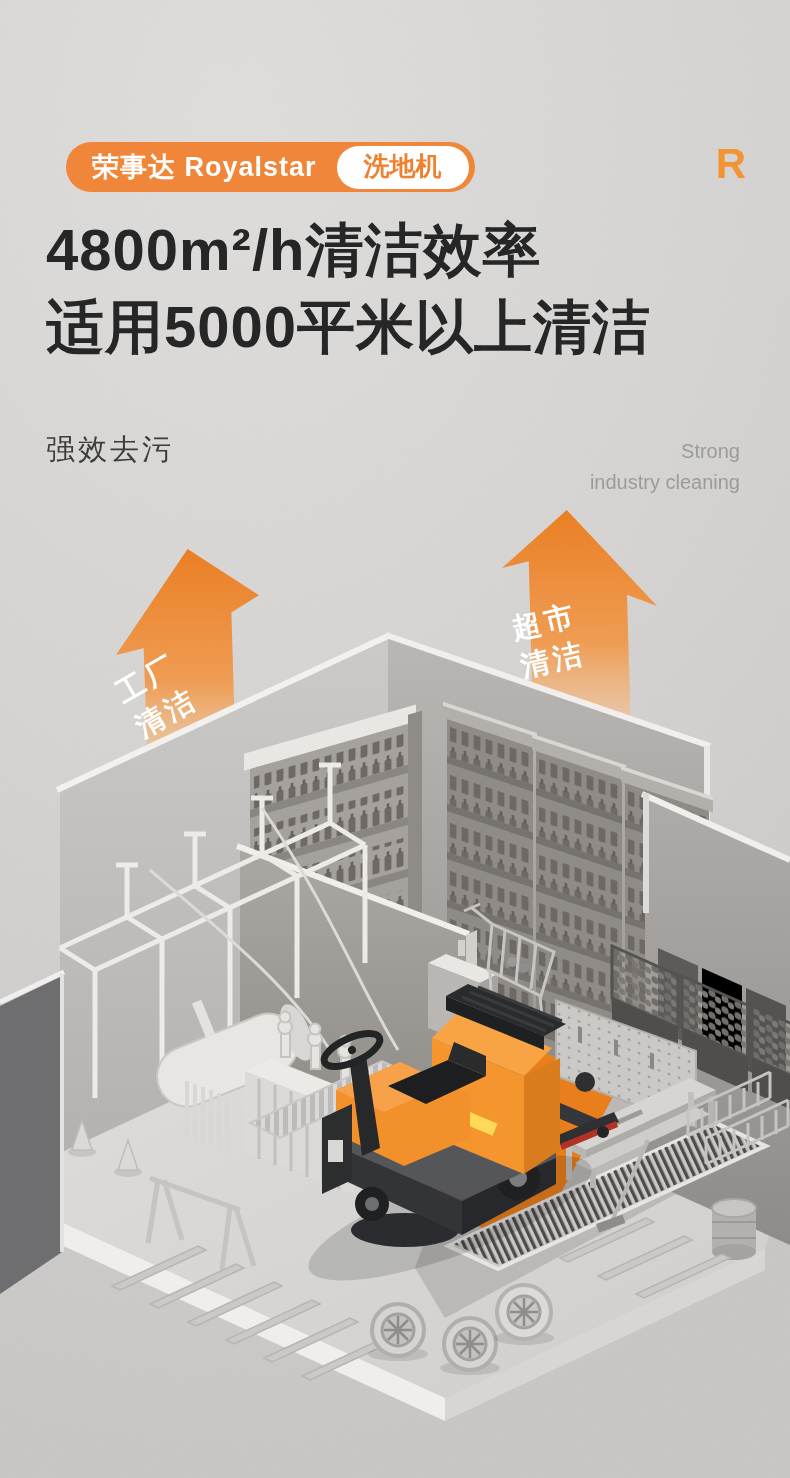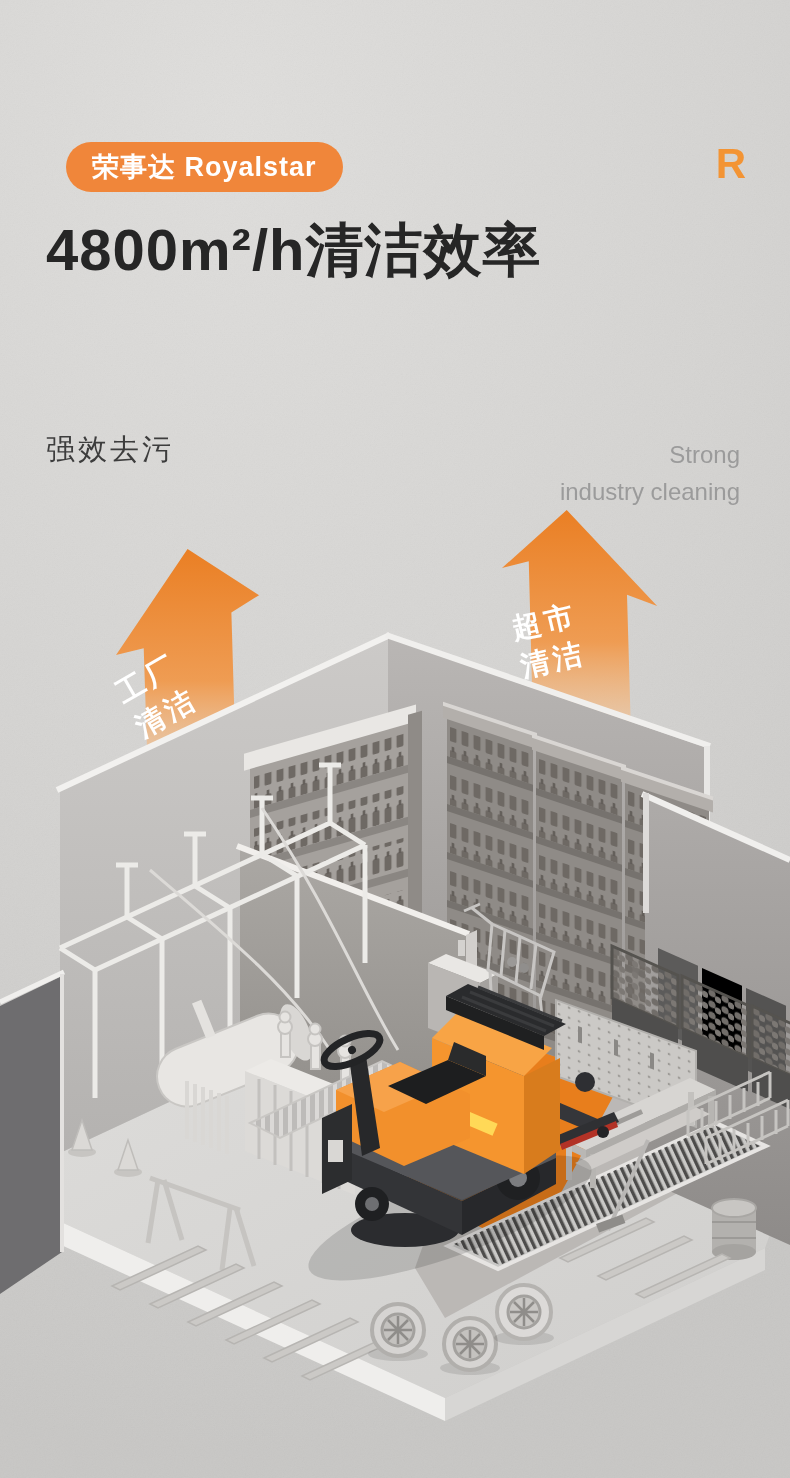--- a/index.html
+++ b/index.html
@@ -13,21 +13,21 @@
   .badge{left:66px;top:142px;display:flex;align-items:center;background:#f0863a;
          border-radius:999px;padding:5px 6px 5px 26px;height:40px;}
   .badge .brand{color:#ffffff;font-weight:bold;font-size:27px;letter-spacing:1px;padding-right:20px;white-space:nowrap;}
   .badge .tag{background:#ffffff;color:#f07f2e;font-weight:bold;font-size:26px;
               border-radius:999px;padding:3px 27px 5px;white-space:nowrap;}
   .logo-r{right:44px;top:140px;color:#f39434;font-size:42px;font-weight:bold;}
 
   .headline{left:46px;top:212px;color:#262626;font-weight:bold;font-size:58px;
             line-height:1.32;letter-spacing:1px;white-space:nowrap;}
   .sub-cn{left:46px;top:414px;color:#3d3d3d;font-size:29px;letter-spacing:3px;margin-top:16px;}
-  .sub-en{right:50px;top:436px;color:#9b9b9b;font-size:24px;text-align:right;line-height:1.55;}
+  .sub-en{right:50px;top:436px;color:#9b9b9b;font-size:20px;text-align:right;line-height:1.55;}
 
   
   .arrow{z-index:2;}
   .arrow-factory{left:116px;top:549px;width:150px;height:248px;}
   .arrow-market{left:494px;top:510px;width:170px;height:240px;}
   .arrow svg{position:absolute;inset:0;}
   .arrow .atext{position:absolute;color:#ffffff;font-weight:bold;font-size:29px;
                 letter-spacing:4px;line-height:1.35;text-align:center;white-space:nowrap;}
   .arrow-factory .atext{left:8px;top:108px;transform:rotate(-30deg);}
   .arrow-market .atext{left:22px;top:92px;transform:rotate(-13deg);}
@@ -40,25 +40,27 @@
 <svg class="noise" width="790" height="1478">
   <filter id="noiseF">
       <feTurbulence type="fractalNoise" baseFrequency="0.9" numOctaves="2" stitchTiles="stitch"></feTurbulence>
       <feColorMatrix type="saturate" values="0"></feColorMatrix>
     </filter>
   <rect width="790" height="1478" filter="url(#noiseF)" opacity="0.07"></rect>
 </svg>
 
 <div class="layer badge">
   <span class="brand">荣事达 Royalstar</span>
+  <span class="tag">洗地机</span>
 </div>
 <div class="layer logo-r">R</div>
 
 <div class="layer headline">
   <div>4800m²/h清洁效率</div>
+  <div>适用5000平米以上清洁</div>
 </div>
 
 <div class="layer sub-cn">强效去污</div>
 <div class="layer sub-en">
   <div>Strong</div>
   <div>industry cleaning</div>
 </div>
 
 <div class="layer arrow arrow-factory">
   <svg viewBox="0 0 130 215" width="150" height="248">

